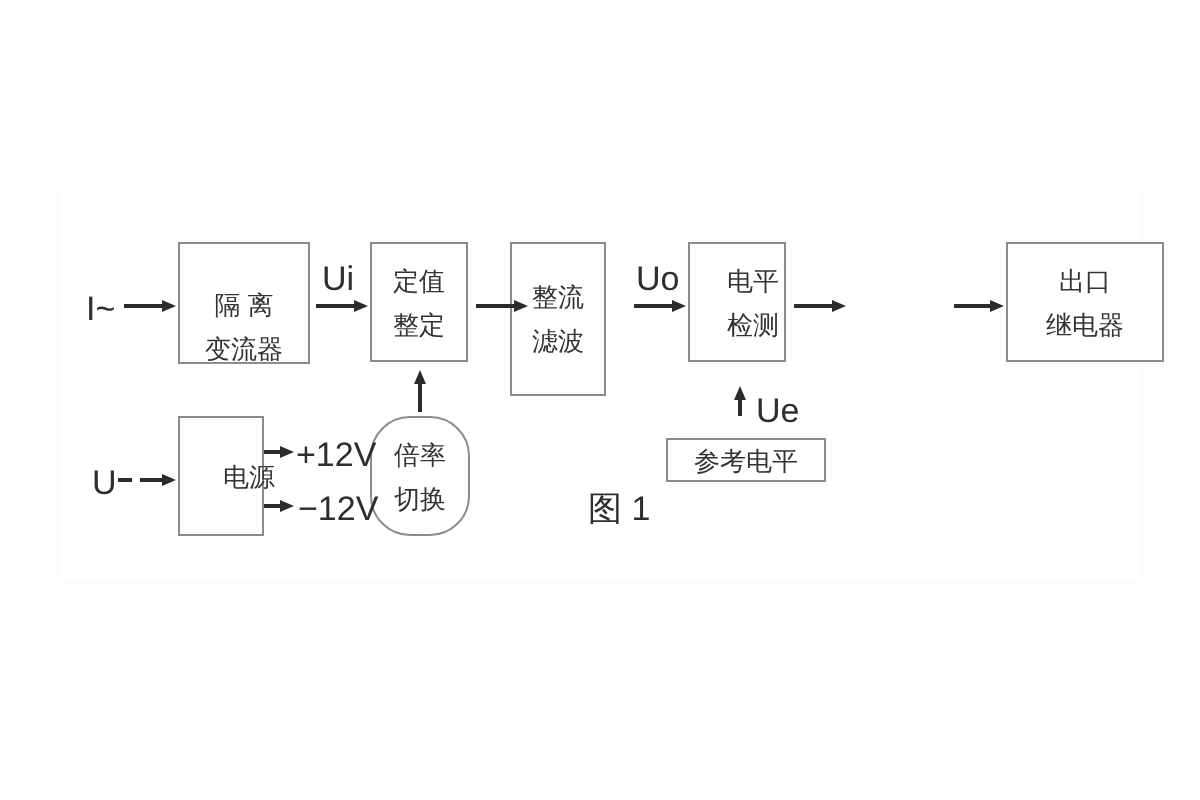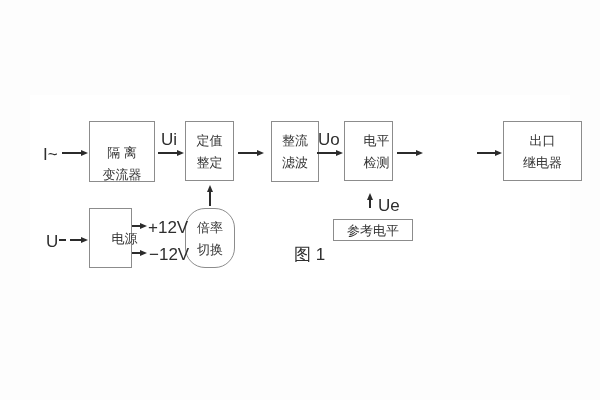--- a/index.html
+++ b/index.html
@@ -74,21 +74,21 @@
   }
   .dash {
     position: absolute;
     height: 1.5px;
     background: #2b2b2b;
   }
 
   
   #blk-isolation  { left: 89px;  top: 121px; width: 66px; height: 61px; justify-content: flex-end; }
   #blk-setting    { left: 185px; top: 121px; width: 49px; height: 60px; }
-  #blk-rectifier  { left: 271px; top: 121px; width: 48px; height: 61px; }
+  #blk-rectifier  { left: 255px; top: 121px; width: 48px; height: 77px; }
   #blk-level      { left: 344px; top: 121px; width: 49px; height: 60px; padding-left: 16px; }
   #blk-drive      { left: 424px; top: 121px; width: 50px; height: 61px; }
   #blk-relay      { left: 503px; top: 121px; width: 79px; height: 60px; }
   
   #blk-power      { left: 89px;  top: 208px; width: 43px; height: 60px; padding-left: 28px; }
   #blk-multiplier { left: 185px; top: 208px; width: 50px; height: 60px; border-radius: 20px; }
   #blk-reference  { left: 333px; top: 219px; width: 80px; height: 22px; }
 
   
   #lbl-current { left: 43px;  top: 146px; }

